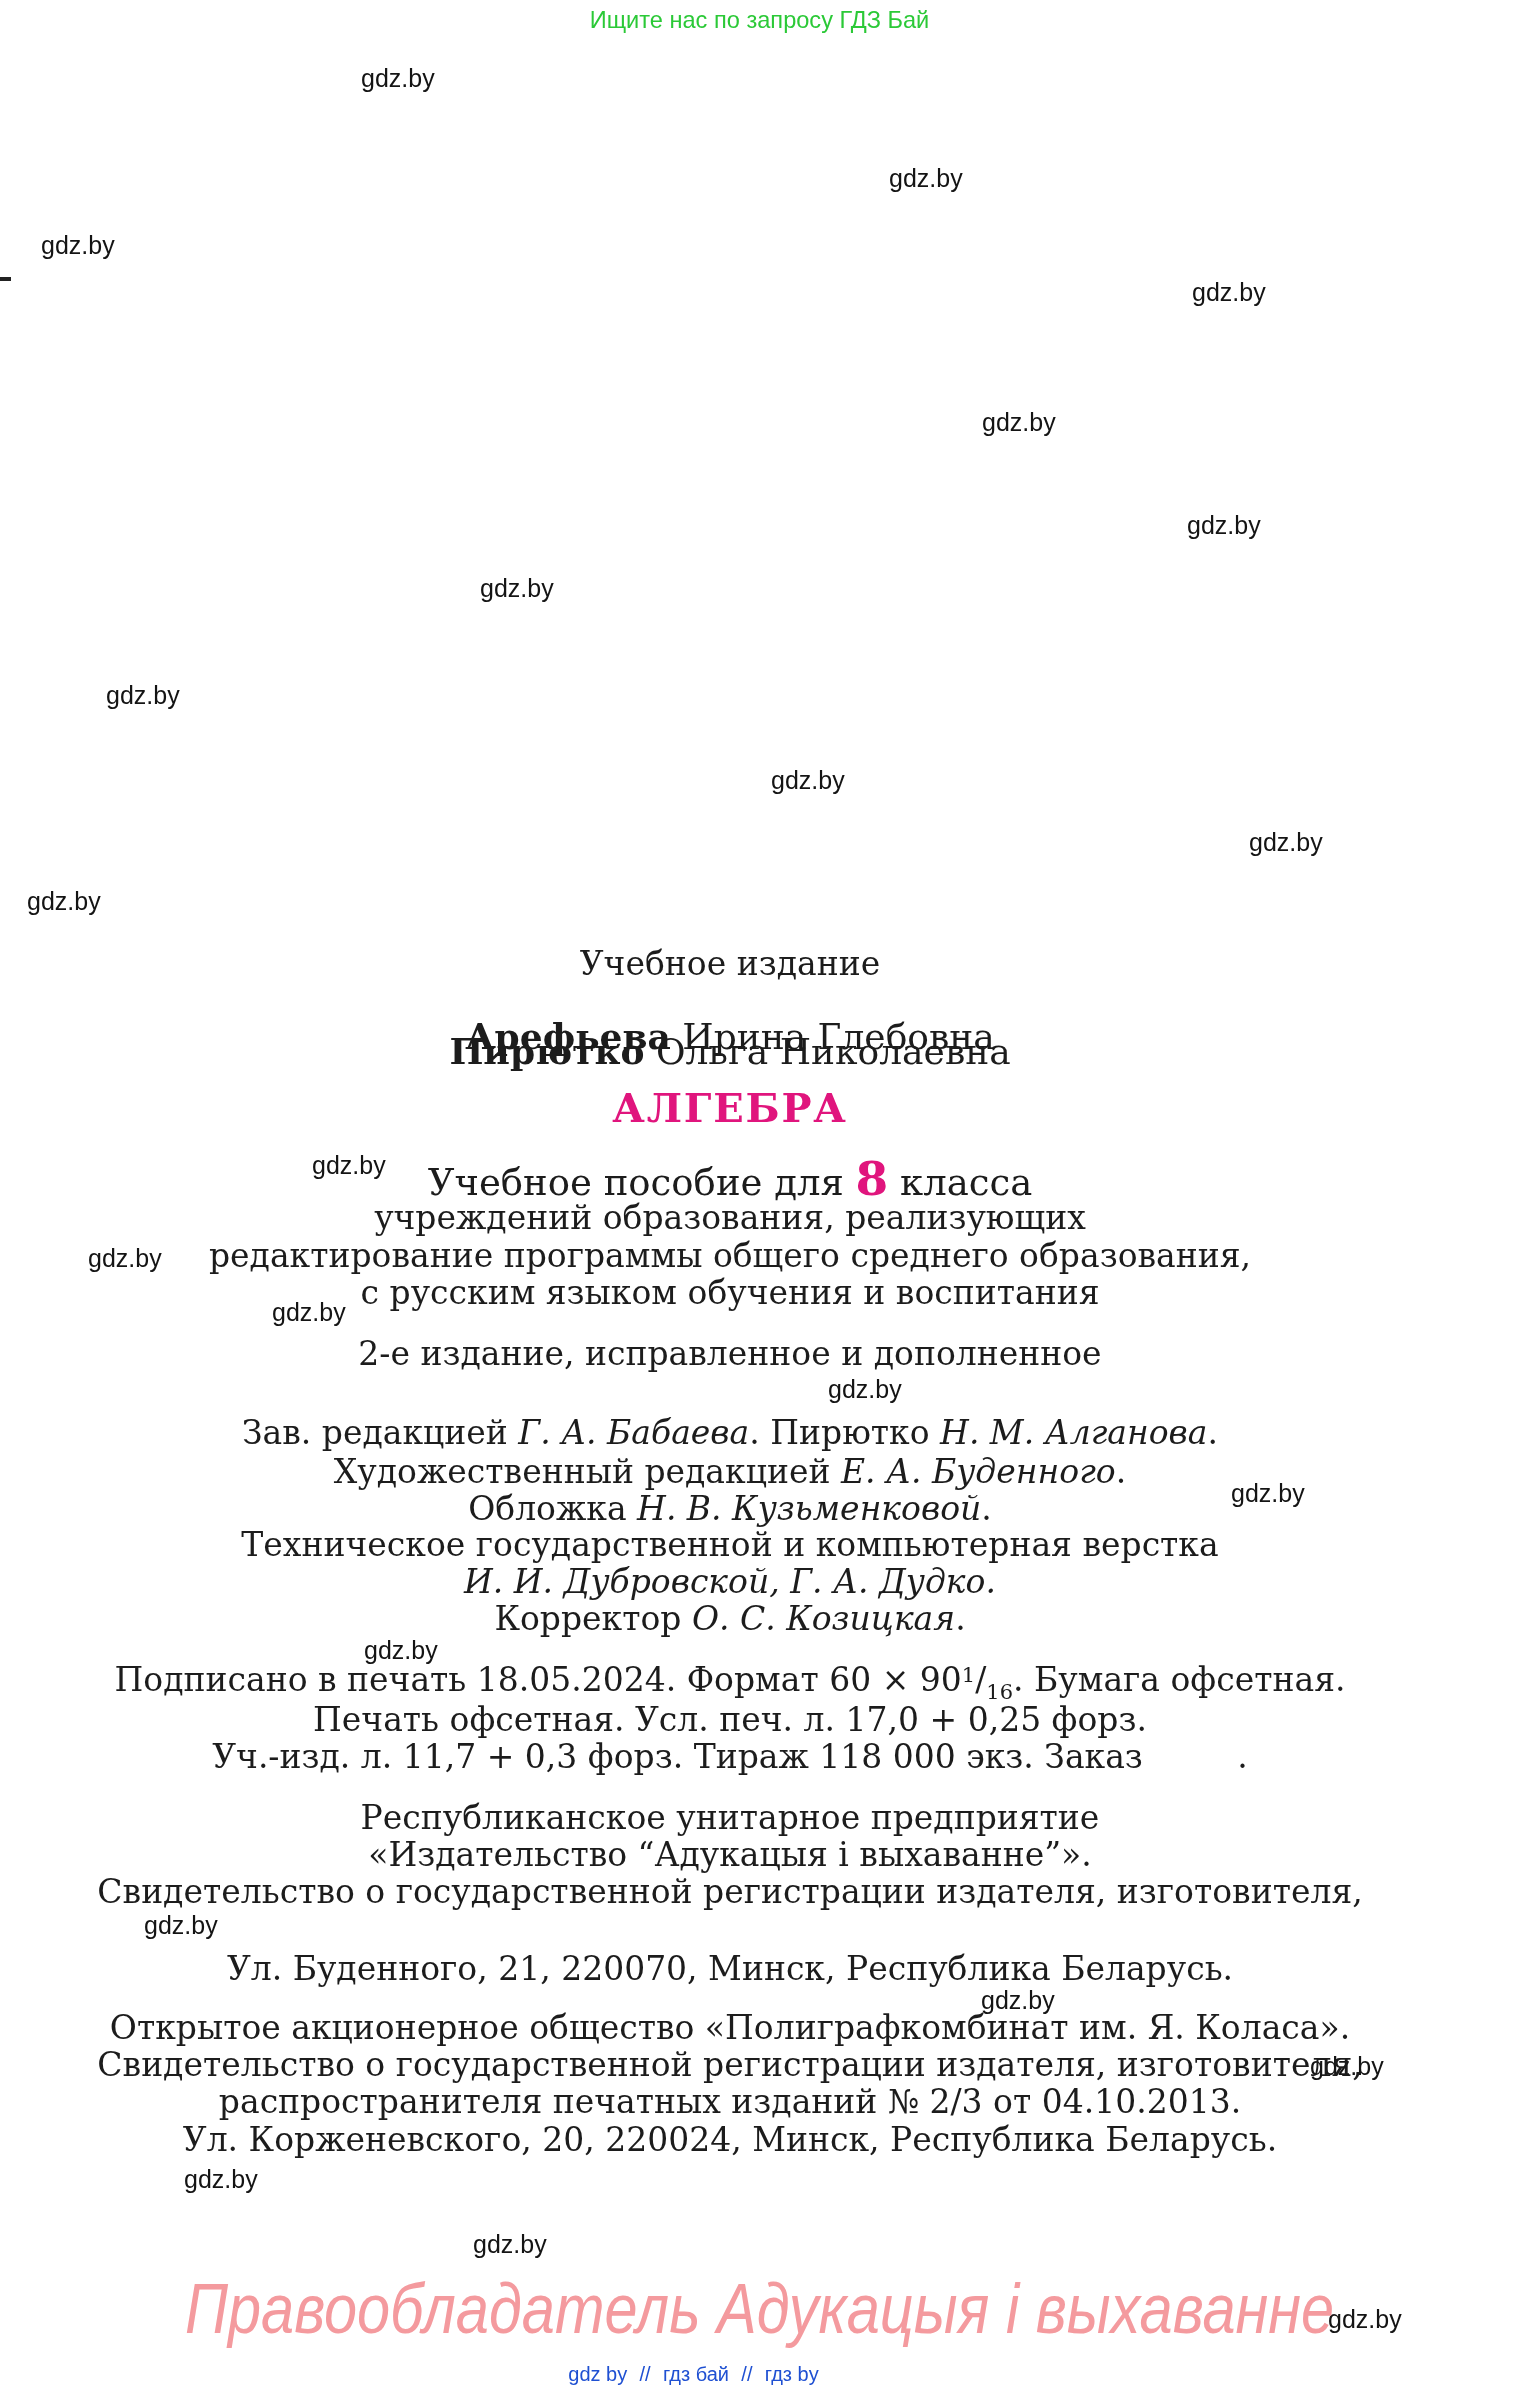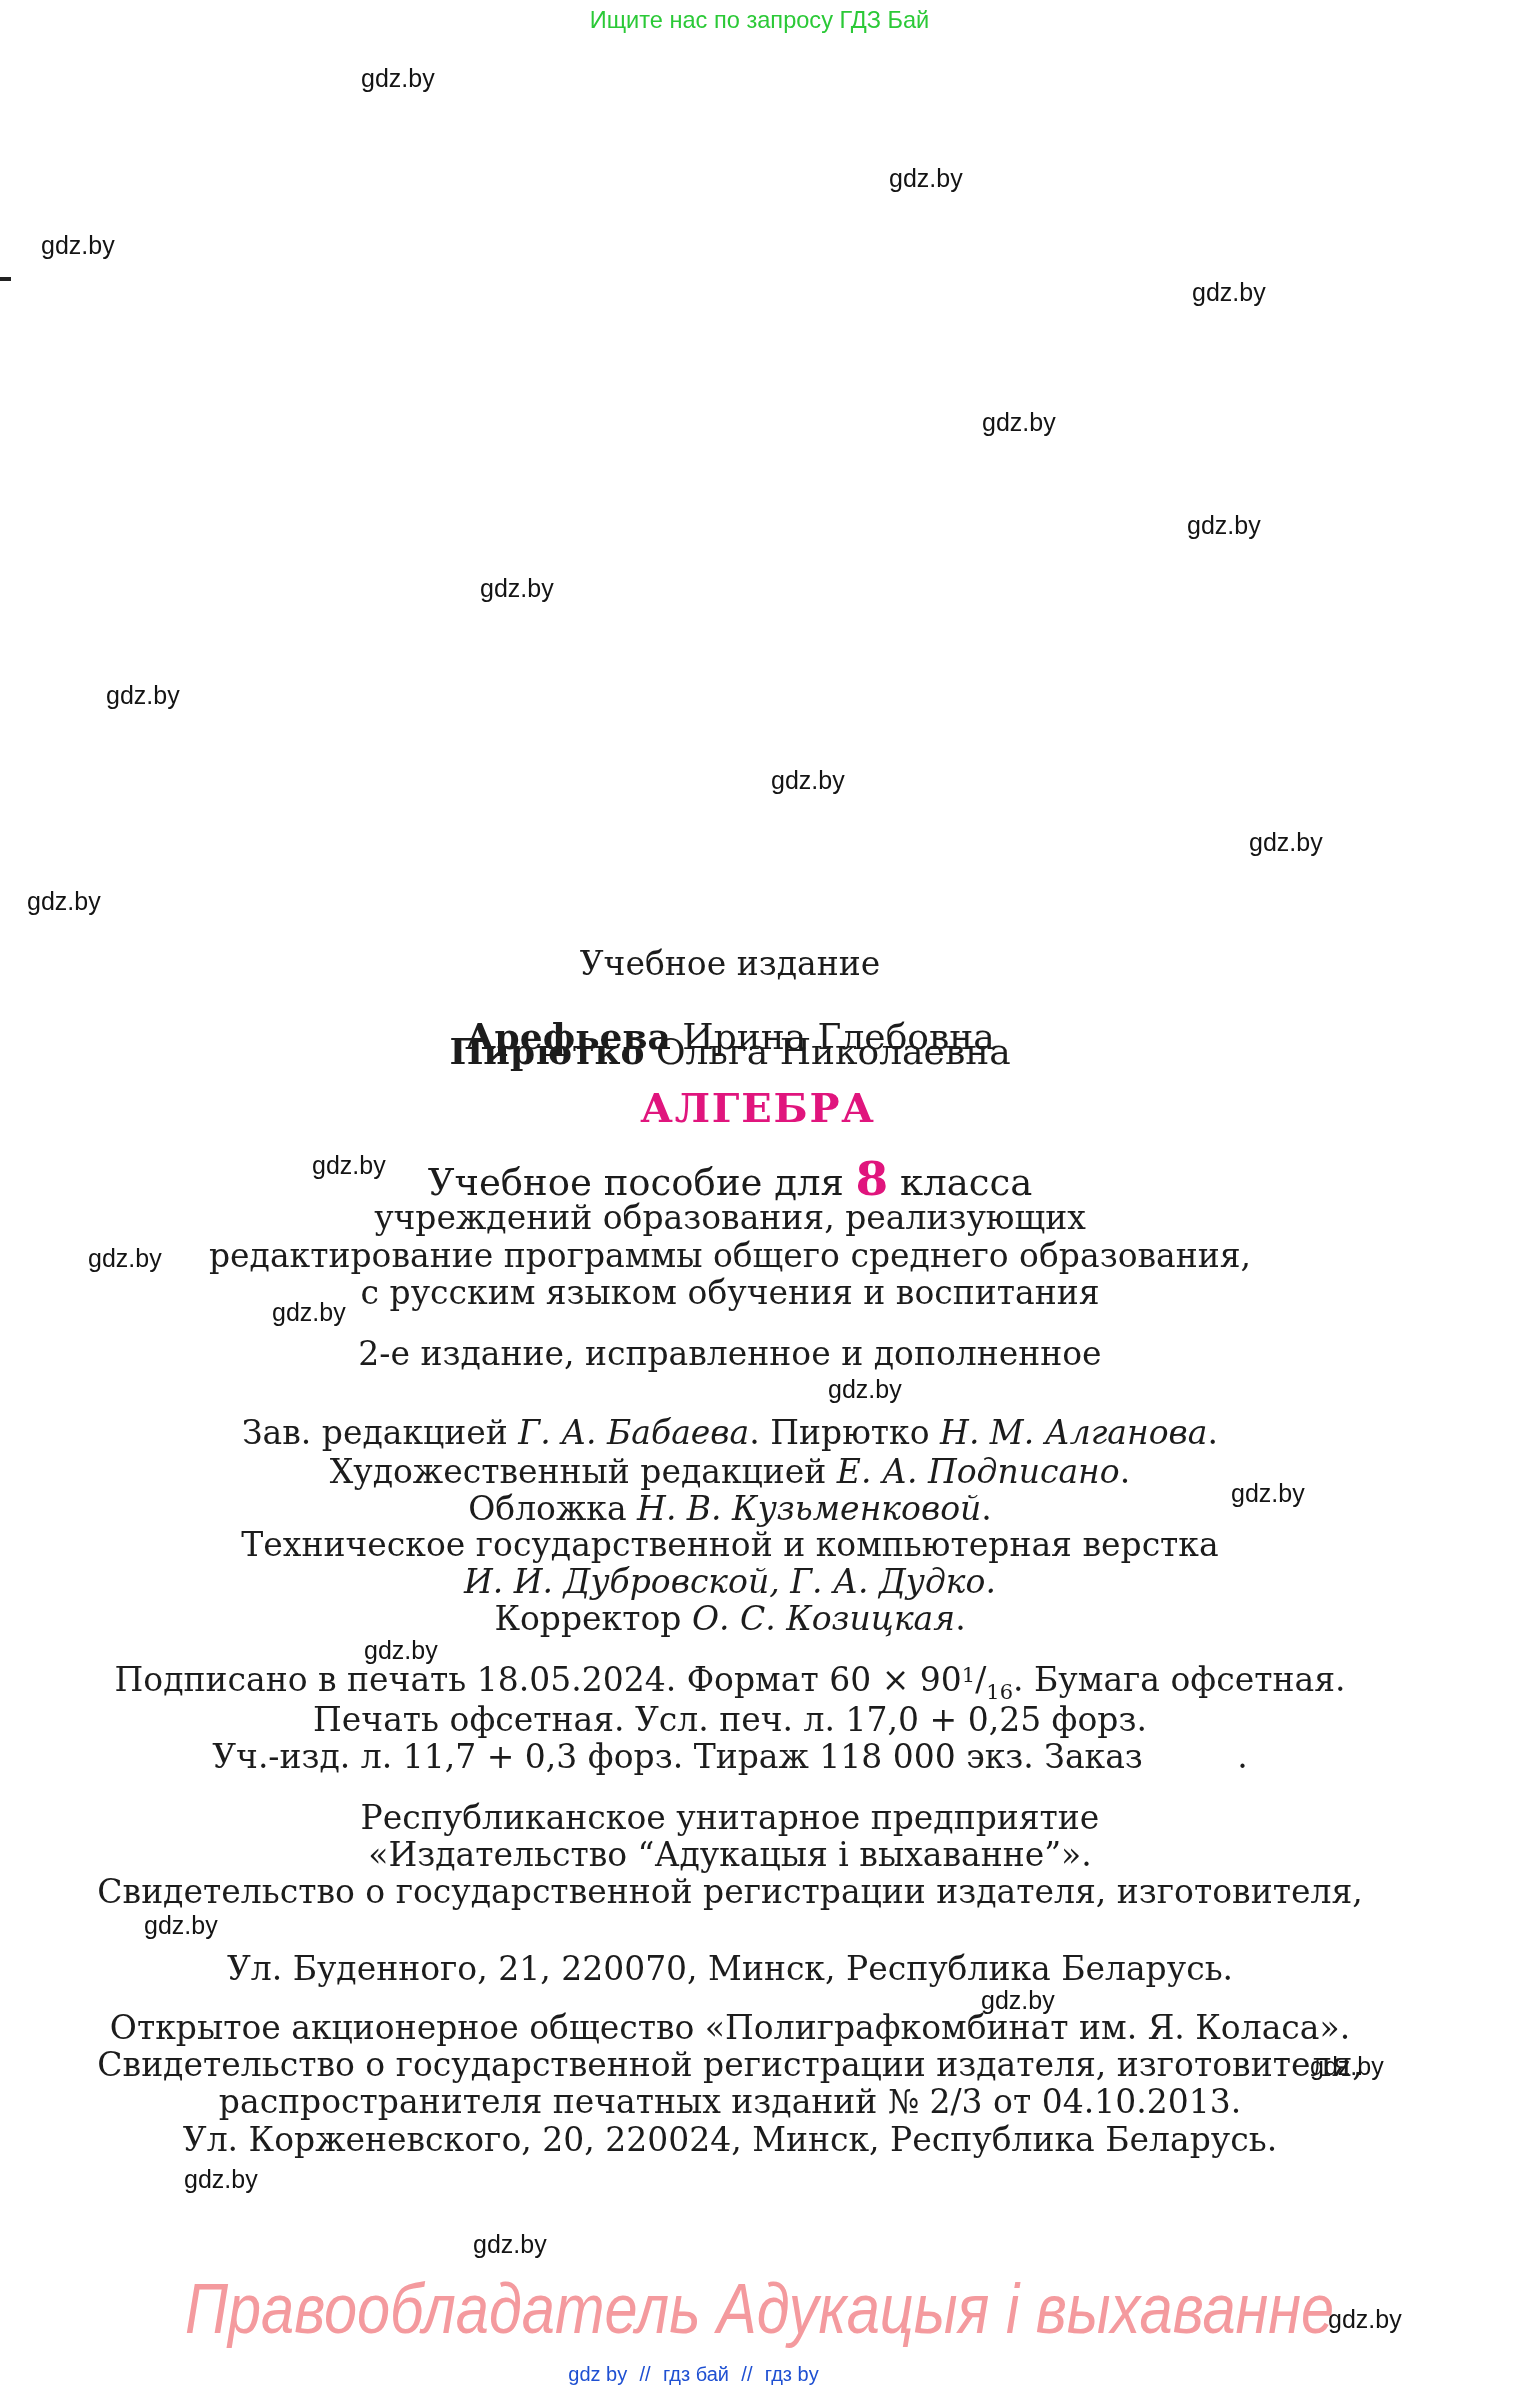--- a/index.html
+++ b/index.html
@@ -25,21 +25,21 @@
   }
   .ln b{font-weight:bold;}
   .ln i{font-style:italic;}
   .banner{
     position:absolute;top:7px;left:0;width:1519px;text-align:center;
     font-family:"Liberation Sans", sans-serif;
     font-size:23.6px;color:#2bc937;white-space:nowrap;
   }
   .authors{font-size:36px;}
   .booktitle{
-    font-size:40px;font-weight:bold;color:#e0157d;letter-spacing:1.8px;margin-left:28px;
+    font-size:40px;font-weight:bold;color:#e0157d;letter-spacing:1.8px;
   }
   .subtitle{font-size:37px;}
   .grade{font-size:47px;font-weight:bold;color:#e0157d;line-height:1;}
   .fr-sup{font-size:21px;vertical-align:8.8px;}
   .fr-sub{font-size:21px;vertical-align:-7.9px;}
   .rights{
     position:absolute;top:2274px;left:0;width:1519px;text-align:center;
     font-family:"Liberation Sans", sans-serif;
     font-style:italic;
     font-size:70px;
@@ -112,21 +112,21 @@
 
   <div class="ln subtitle" style="top:1155px"><span>Учебное пособие для </span><span class="grade">8</span><span> класса</span></div>
 
   <div class="ln" style="top:1199px">учреждений образования, реализующих</div>
   <div class="ln" style="top:1237px">редактирование программы общего среднего образования,</div>
   <div class="ln" style="top:1274px">с русским языком обучения и воспитания</div>
 
   <div class="ln" style="top:1335px">2-е издание, исправленное и дополненное</div>
 
   <div class="ln" style="top:1414px"><span>Зав. редакцией </span><i>Г. А. Бабаева</i><span>. Пирютко </span><i>Н. М. Алганова</i><span>.</span></div>
-  <div class="ln" style="top:1453px"><span>Художественный редакцией </span><i>Е. А. Подписано</i><span>.</span></div>
+  <div class="ln" style="top:1453px"><span>Художественный редакцией </span><i>Е. А. Буденного</i><span>.</span></div>
   <div class="ln" style="top:1490px"><span>Обложка </span><i>Н. В. Кузьменковой</i><span>.</span></div>
   <div class="ln" style="top:1526px">Техническое государственной и компьютерная верстка</div>
   <div class="ln" style="top:1563px"><i>И. И. Дубровской, Г. А. Дудко.</i></div>
   <div class="ln" style="top:1600px"><span>Корректор </span><i>О. С. Козицкая</i><span>.</span></div>
 
   <div class="ln" style="top:1661px"><span>Подписано в печать 18.05.2024. Формат 60 × 90</span><span class="fr-sup">1</span><span>/</span><span class="fr-sub">16</span><span>. Бумага офсетная.</span></div>
   <div class="ln" style="top:1701px">Печать офсетная. Усл. печ. л. 17,0 + 0,25 форз.</div>
   <div class="ln" style="top:1738px">Уч.-изд. л. 11,7 + 0,3 форз. Тираж 118 000 экз. Заказ&nbsp;&nbsp;&nbsp;&nbsp;&nbsp;&nbsp;&nbsp;&nbsp;&nbsp;.</div>
 
   <div class="ln" style="top:1799px">Республиканское унитарное предприятие</div>

